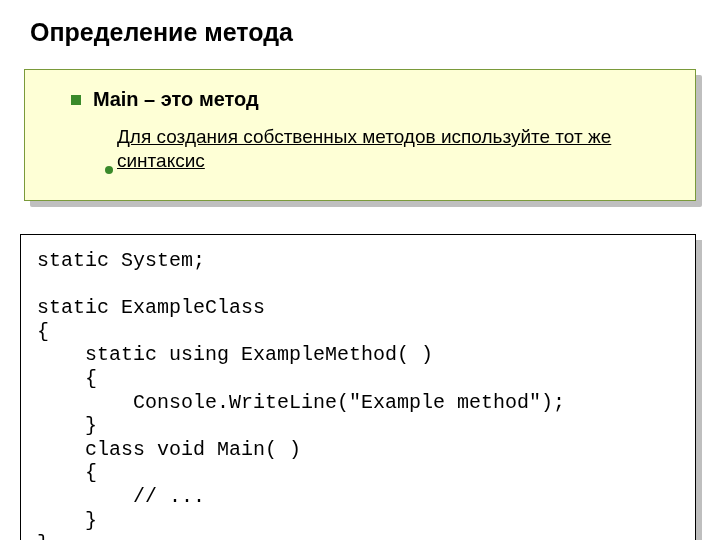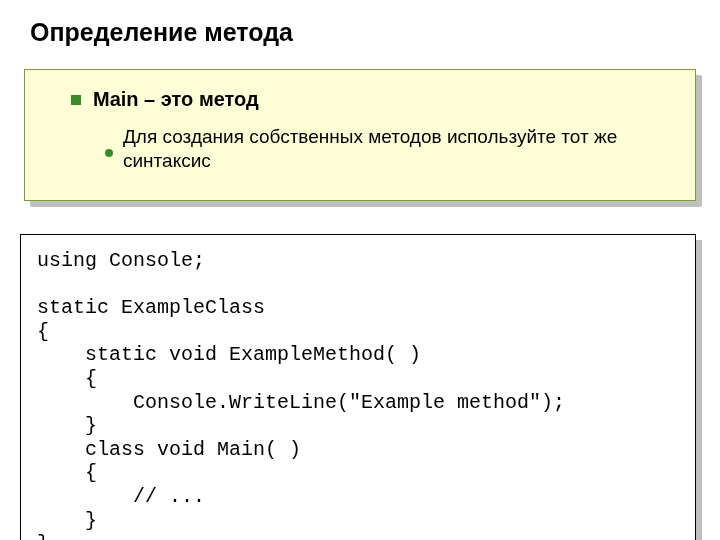--- a/index.html
+++ b/index.html
@@ -53,23 +53,24 @@
     flex: none;
   }
   .b1-text {
     font-size: 20px;
     font-weight: bold;
     color: #000;
     text-align: center;
   }
   .b2 {
     display: flex;
-    align-items: center;
-    gap: 10px;
+    align-items: flex-end;
+    gap: 4px;
     margin-left: 62px;
+    text-decoration: underline;
   }
   .dot {
     width: 8px; height: 8px;
     border-radius: 50%;
     background: #3a8a2a;
     margin-top: 8px;
     flex: none;
   }
   .b2-text {
     font-size: 19px;
@@ -116,25 +117,25 @@
       </div>
       <div class="b2">
         <span class="dot"></span>
         <span class="b2-text">Для создания собственных методов используйте тот же синтаксис</span>
       </div>
     </div>
   </div>
 
   <div class="code-wrap">
     <div class="code-shadow"></div>
-    <div class="code-box"><span>using Console;</span>
+    <div class="code-box"><span>static System;</span>
 <span></span>
 <span>static ExampleClass</span>
 <span>{</span>
-<span>    static void ExampleMethod( )</span>
+<span>    static using ExampleMethod( )</span>
 <span>    {</span>
 <span>        Console.WriteLine("Example method");</span>
 <span>    }</span>
 <span>    class void Main( )</span>
 <span>    {</span>
 <span>        // ...</span>
 <span>    }</span>
 <span>}</span></div>
   </div>
 

